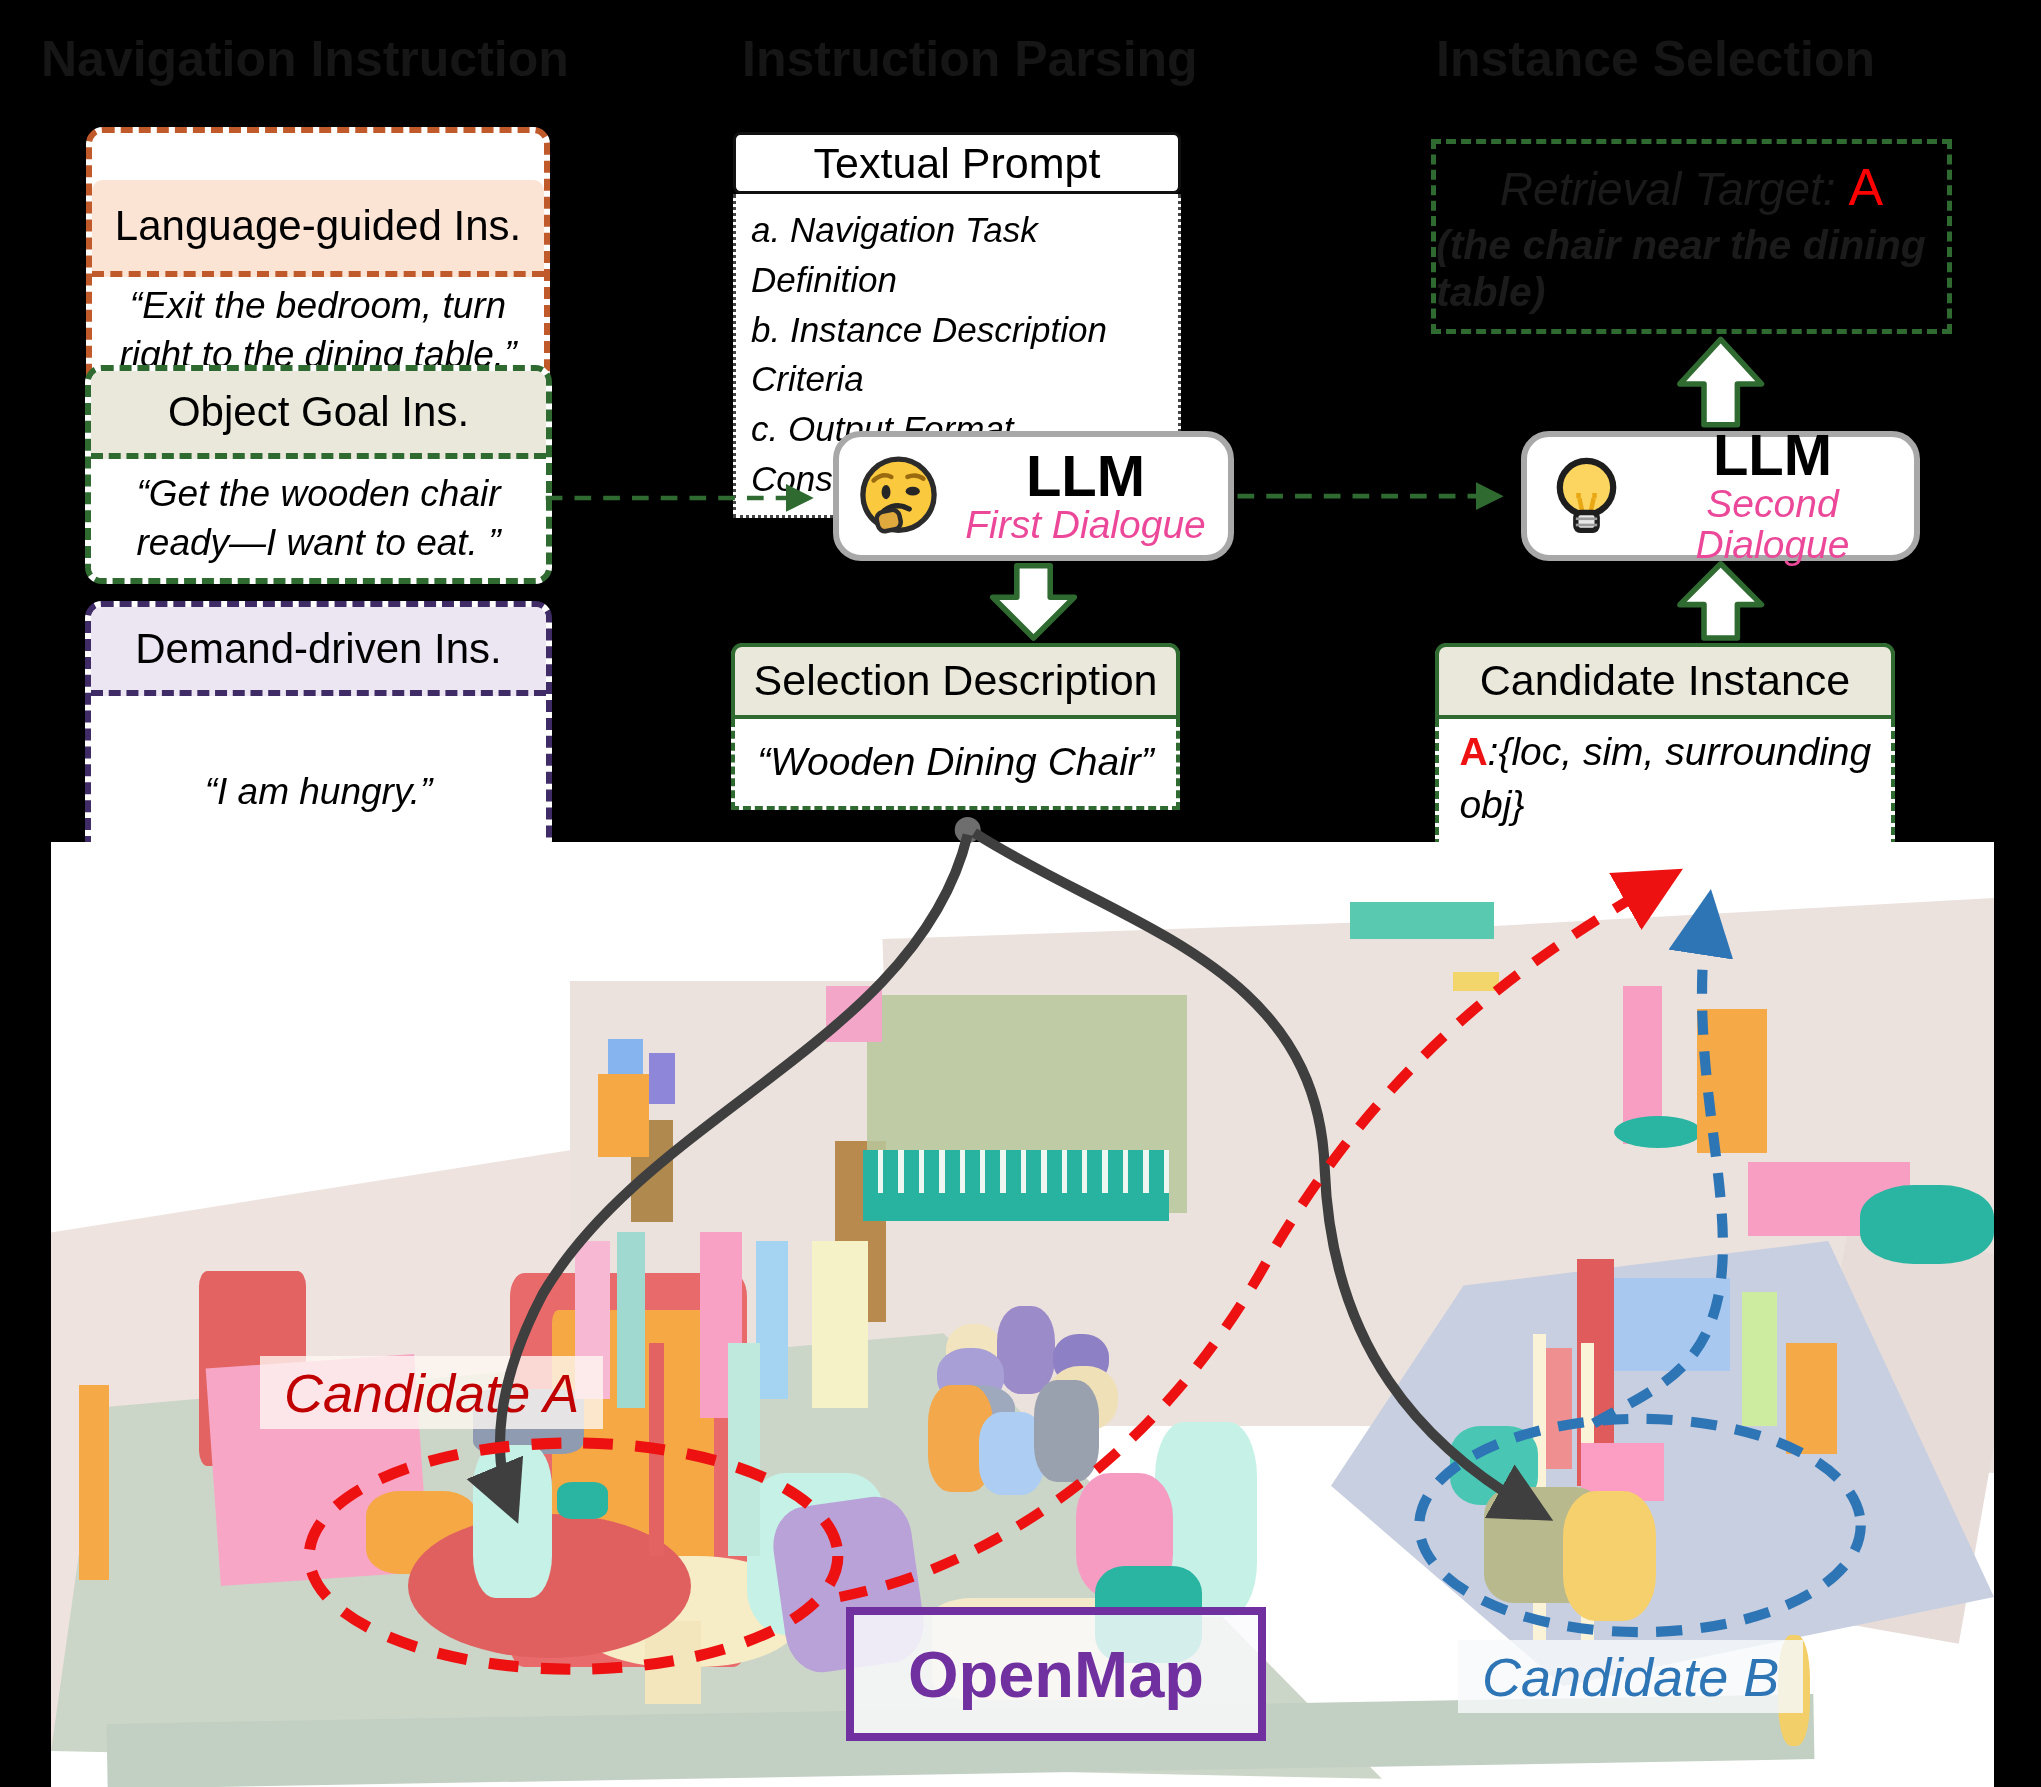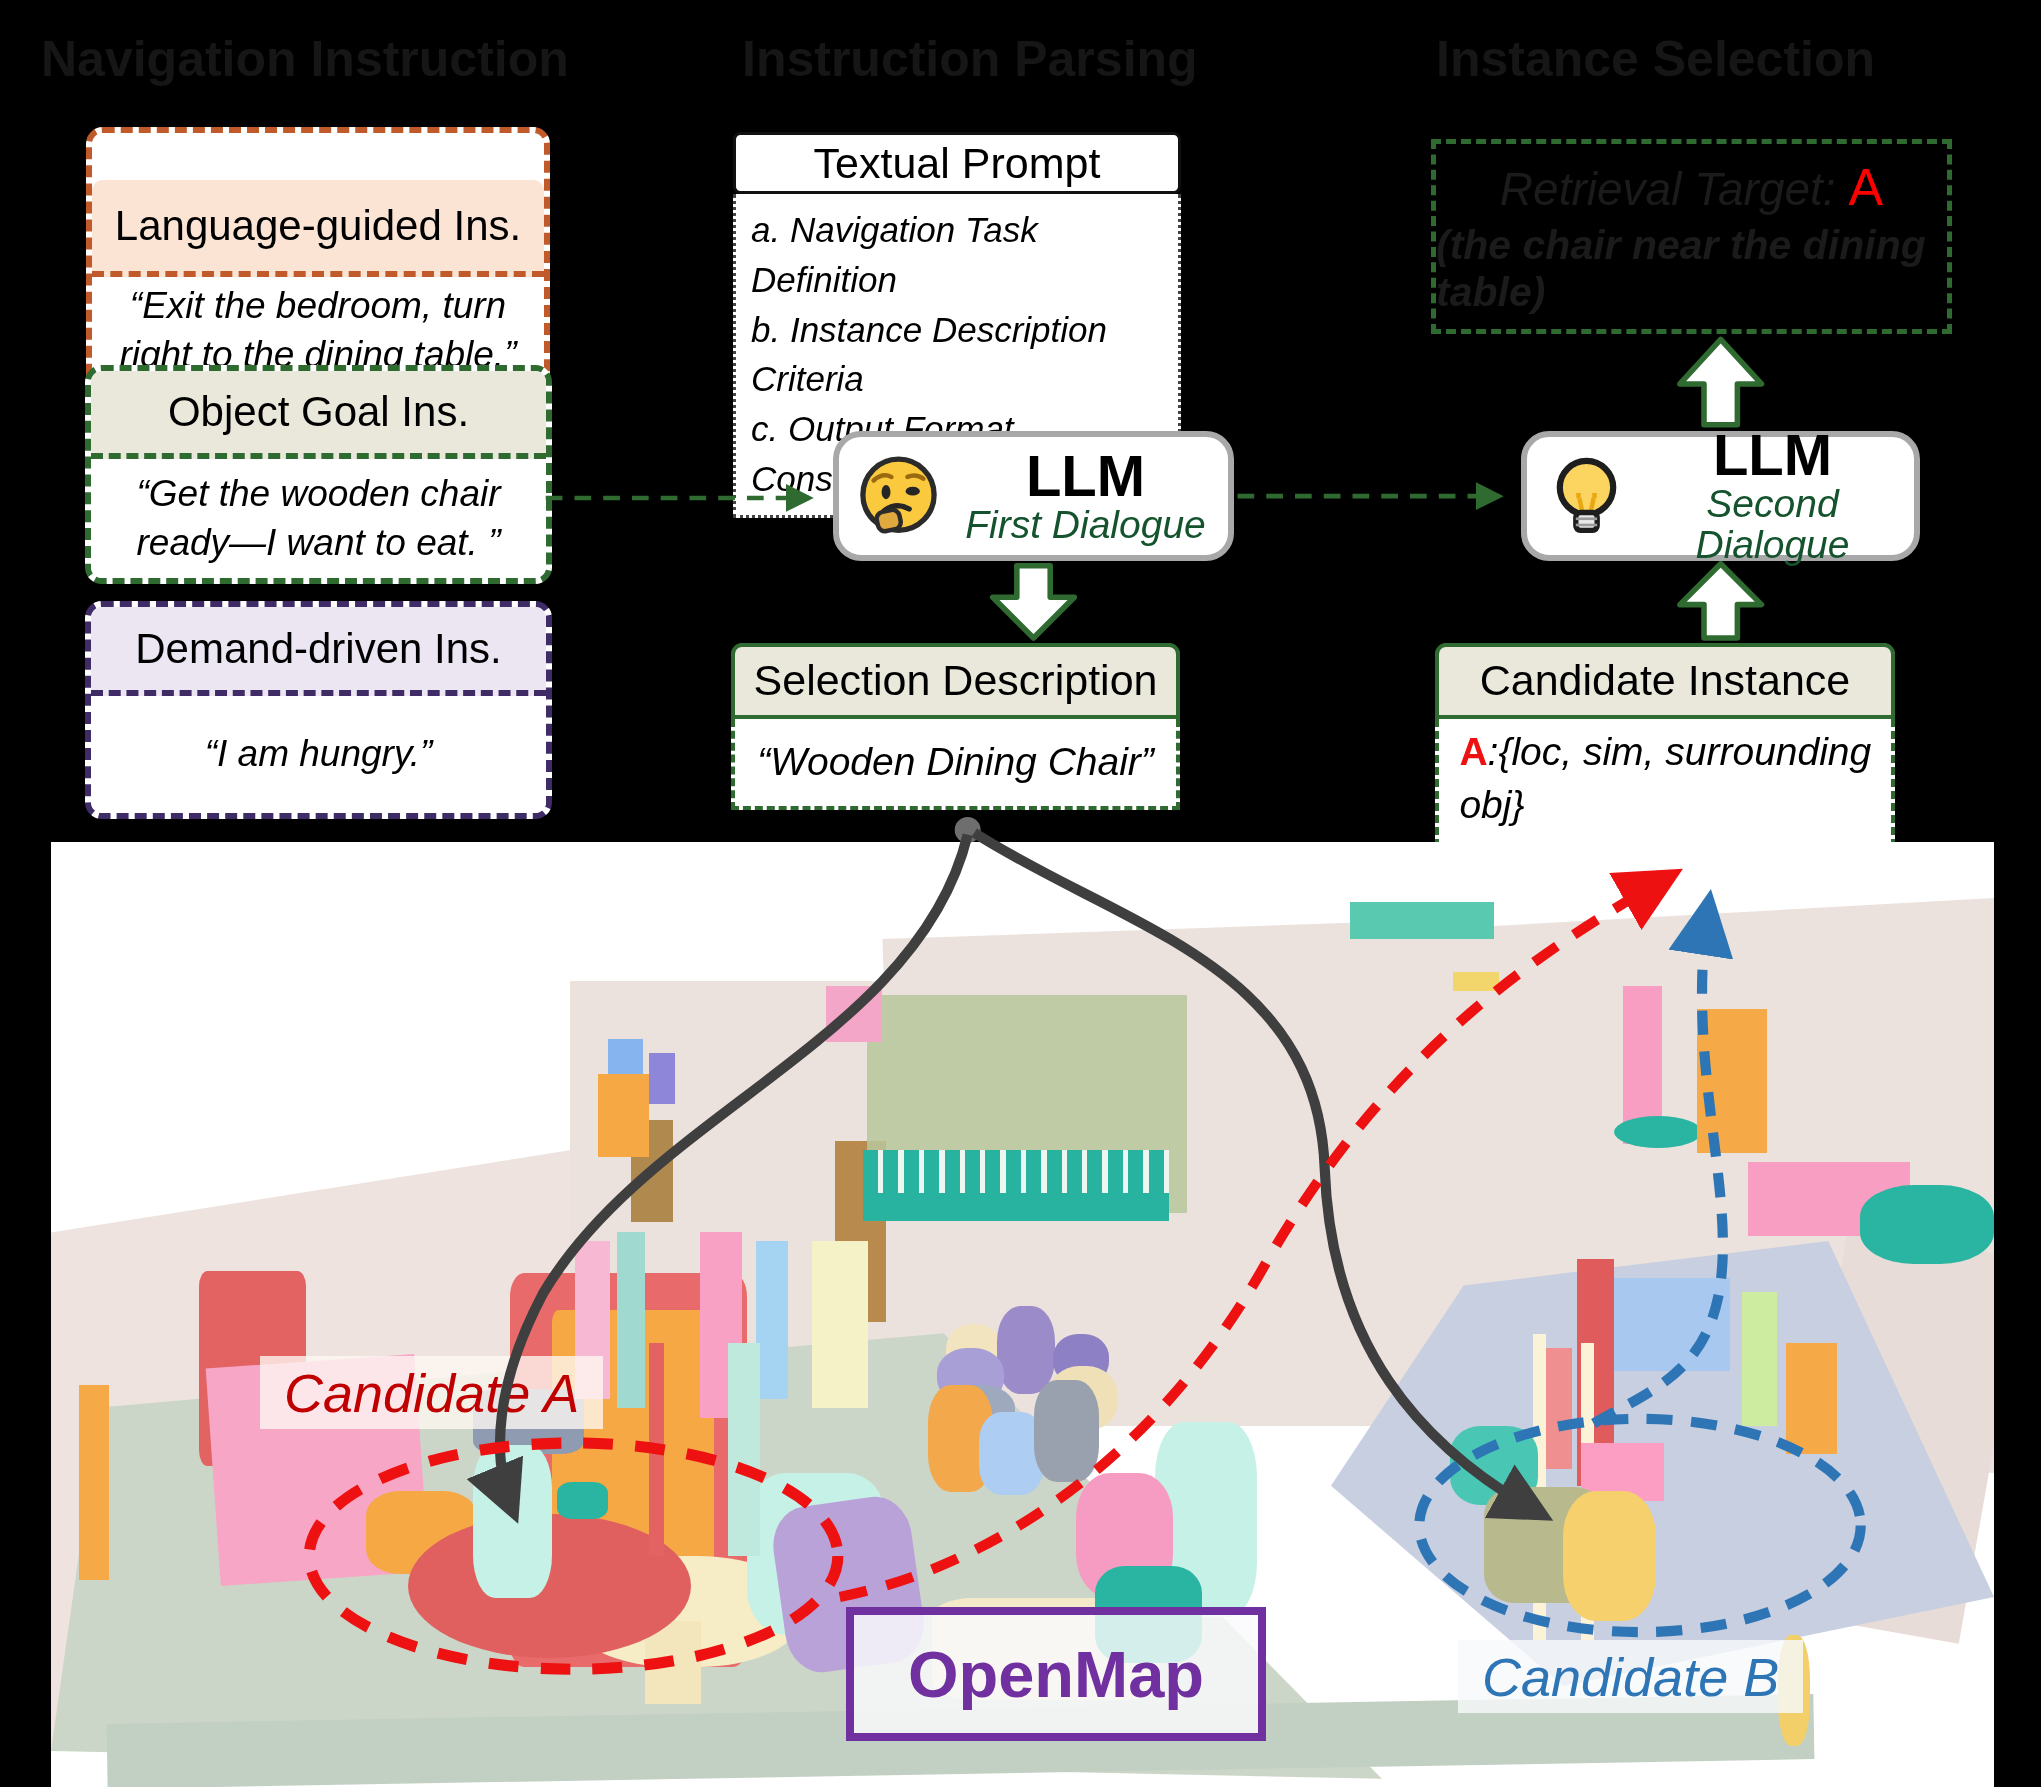--- a/index.html
+++ b/index.html
@@ -28,21 +28,21 @@
                       font-size:43px;text-align:center;padding:3.7px 0;color:#000;}
   #textual-prompt .bd{background:#fff;border:3.7px dotted #444;border-top:none;
                       font-size:35px;font-style:italic;color:#000;padding:11px 15px;line-height:1.42;}
 
   
   .llm-box{position:absolute;width:401px;height:130px;background:#fff;border:6.5px solid #a8a8a8;
            border-radius:28px;display:flex;align-items:center;box-sizing:border-box;}
   .llm-box .icon{margin-left:15px;width:89px;height:89px;flex:0 0 auto;}
   .llm-box .txt{flex:1;text-align:center;}
   .llm-box .main{font-size:58px;font-weight:700;color:#000;line-height:1;}
-  .llm-box .sub{font-size:39px;font-style:italic;color:#14532d;line-height:1.05;}
+  .llm-box .sub{font-size:39px;font-style:italic;color:#ec4899;line-height:1.05;}
 
   
   .io-box{position:absolute;background:#fff;border-radius:13px;}
   .io-box .hd{background:#eae8db;border:4.6px solid #2f6b31;border-radius:11px 11px 0 0;
               font-size:43px;color:#000;text-align:center;padding:9.3px 0;}
   .io-box .bd{border:4.6px dashed #2f6b31;border-top:none;background:#fff;font-size:39px;color:#000;}
   #instance-description .bd{display:flex;align-items:center;justify-content:center;font-style:italic;}
   #candidate-instance .bd{padding:7.4px 0 7.4px 20.4px;line-height:1.35;}
   .key-a{color:#ee1111;font-weight:700;}
   .key-b{color:#2e75b6;font-weight:700;}
@@ -83,21 +83,21 @@
     <div class="bd" style="height:108px;padding:0 13px;">“Exit the bedroom, turn right to the dining table.”</div>
   </div>
 
   <div class="ins-box theme-green" style="left:85px;top:365px;width:455px;">
     <div class="hd" style="height:82px;">Object Goal Ins.</div>
     <div class="bd" style="height:119px;padding:0 13px;">“Get the wooden chair ready—I want to eat. ”</div>
   </div>
 
   <div class="ins-box theme-purple" style="left:85px;top:601px;width:455px;">
     <div class="hd" style="height:83px;">Demand-driven Ins.</div>
-    <div class="bd" style="height:117px;padding:0 13px;">“I am hungry.”</div>
+    <div class="bd" style="height:117px;padding:0 13px;margin-top:38px;">“I am hungry.”</div>
   </div>
 
   <div id="textual-prompt">
     <div class="hd">Textual Prompt</div>
     <div class="bd">
       <div>a. Navigation Task Definition</div>
       <div>b. Instance Description Criteria</div>
       <div>c. Output Format Constraints</div>
     </div>
   </div>

